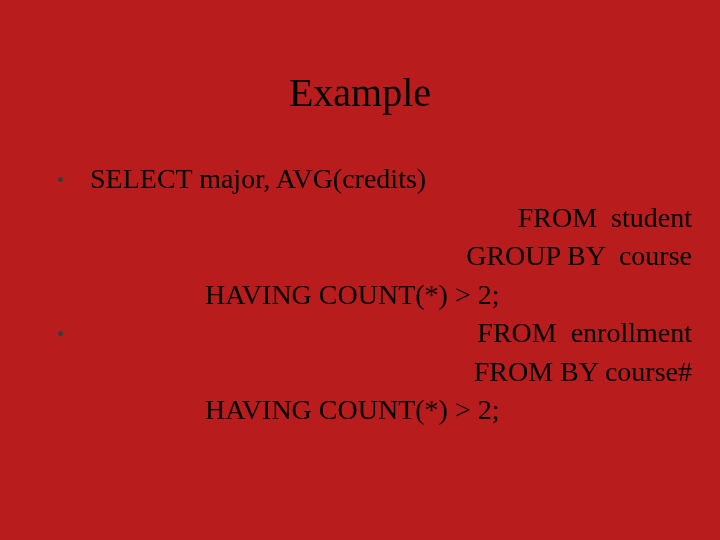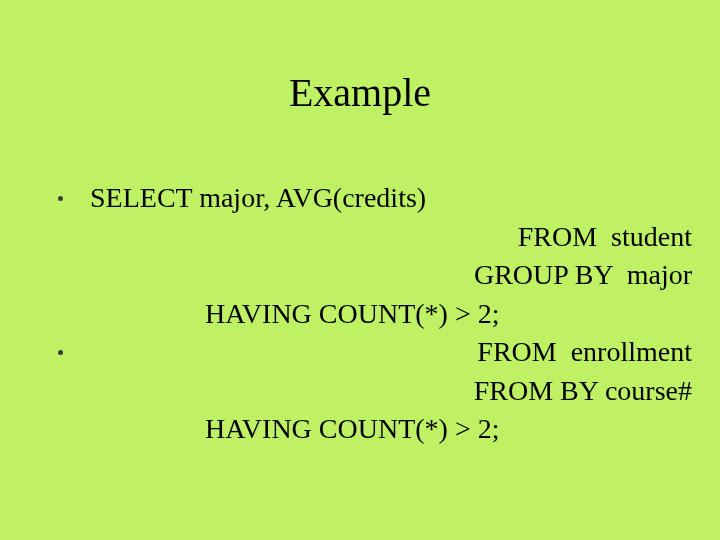--- a/index.html
+++ b/index.html
@@ -11,38 +11,38 @@
     height: 540px;
     background: #ffffff;
     font-family: "Liberation Serif", "DejaVu Serif", serif;
     color: #000000;
     overflow: hidden;
   }
   .slide {
     position: relative;
     width: 720px;
     height: 540px;
-    background: #bef264;
+    background: #b91c1c;
   }
   .slide-title {
     position: absolute;
     top: 70px;
     left: 0;
     width: 720px;
     text-align: center;
     font-size: 40px;
     line-height: 46px;
     font-weight: normal;
     color: #000000;
     letter-spacing: 0px;
     white-space: nowrap;
   }
   .body-block {
     position: absolute;
-    top: 179px;
+    top: 160px;
     left: 52px;
     width: 640px;
   }
   .bullet-group {
     position: relative;
   }
   .line {
     position: relative;
     font-size: 28px;
     line-height: 38.5px;
@@ -75,21 +75,21 @@
 <div class="slide">
 
   <div class="slide-title">Example</div>
 
   <div class="body-block">
 
     <div class="bullet-group">
       <span class="bullet-dot"></span>
       <div class="line lvl0">SELECT major, AVG(credits)</div>
       <div class="line lvl1">FROM  student</div>
-      <div class="line lvl1">GROUP BY  major</div>
+      <div class="line lvl1">GROUP BY  course</div>
       <div class="line lvl2">HAVING COUNT(*) &gt; 2;</div>
     </div>
 
     <div class="bullet-group">
       <span class="bullet-dot"></span>
       <div class="line lvl1">FROM  enrollment</div>
       <div class="line lvl1">FROM BY course#</div>
       <div class="line lvl2">HAVING COUNT(*) &gt; 2;</div>
     </div>
 

